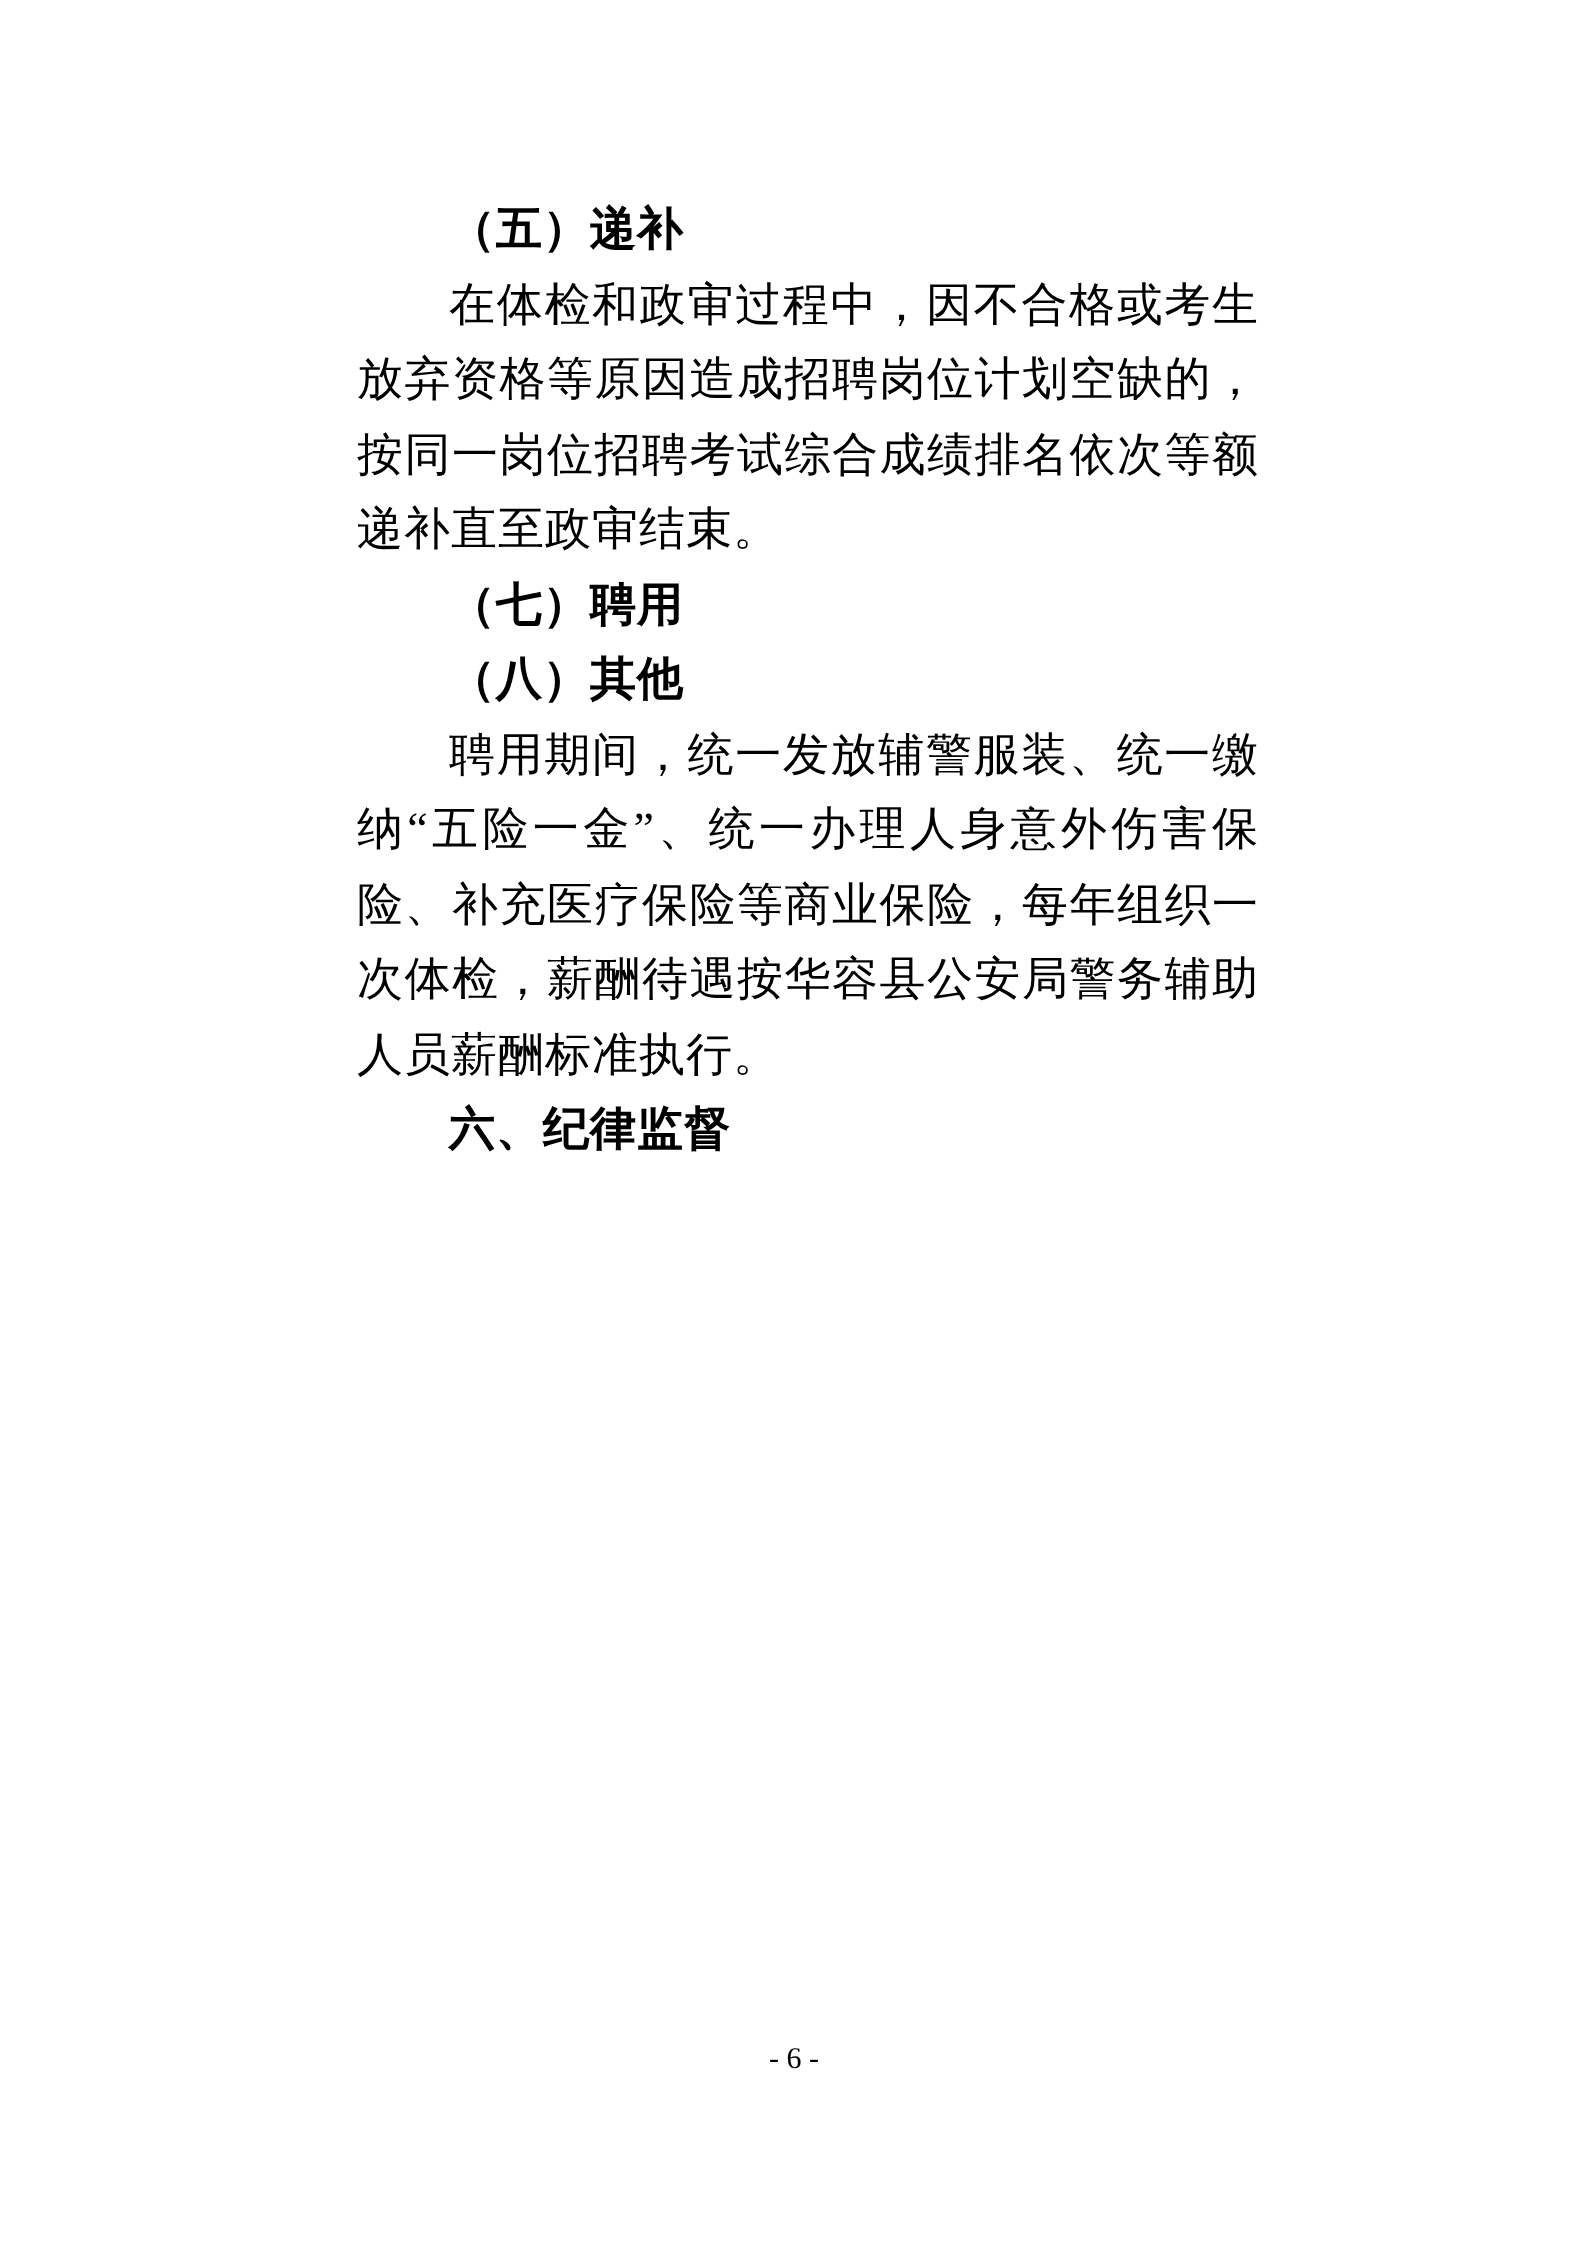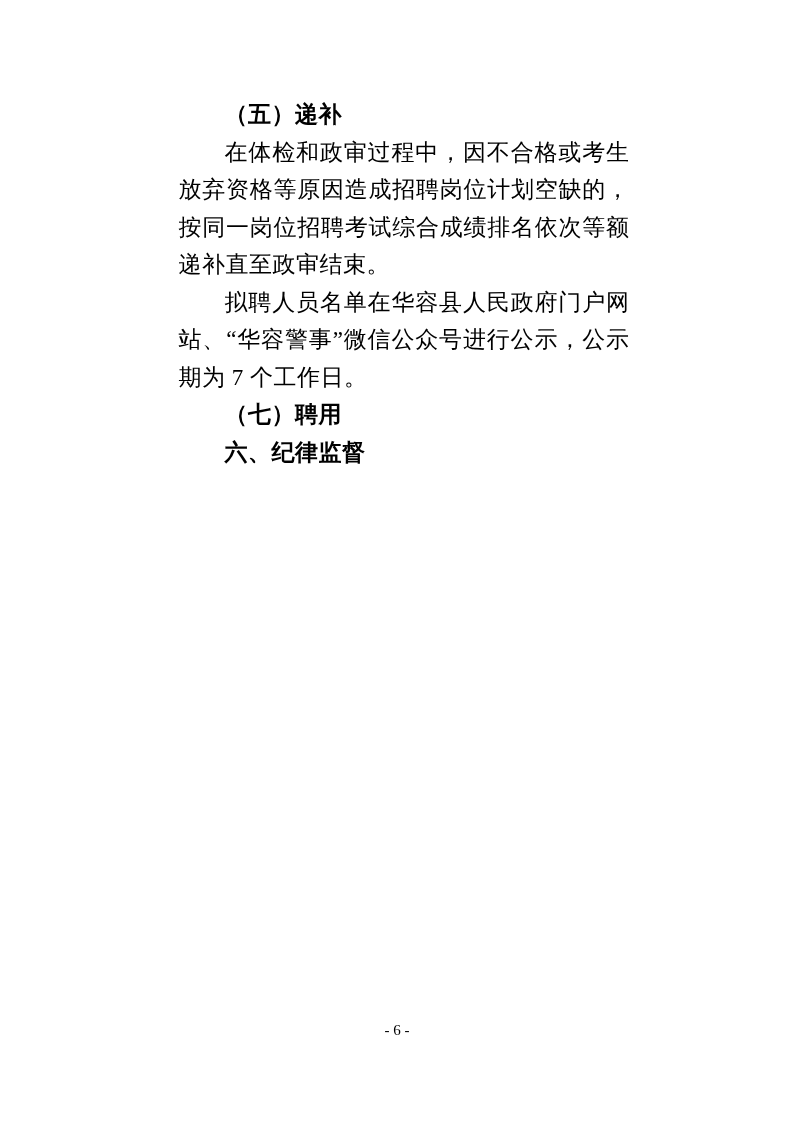--- a/index.html
+++ b/index.html
@@ -57,18 +57,19 @@
     color: #000000;
   }
 </style>
 </head>
 <body>
 
 <div class="page">
   <div class="doc-body">
       <div class="heading level-2">（五）递补</div>
       <p class="para">在体检和政审过程中，因不合格或考生放弃资格等原因造成招聘岗位计划空缺的，按同一岗位招聘考试综合成绩排名依次等额递补直至政审结束。</p>
-      <p class="para">拟聘人员名单在华容县人民政府门户网站、“华容警事”微信公众号进行公示，公示期为 7 个工作日。</p>
       <div class="heading level-2">（七）聘用</div>
+      <div class="heading level-2">（八）其他</div>
+      <p class="para">聘用期间，统一发放辅警服装、统一缴纳“五险一金”、统一办理人身意外伤害保险、补充医疗保险等商业保险，每年组织一次体检，薪酬待遇按华容县公安局警务辅助人员薪酬标准执行。</p>
       <div class="heading level-1">六、纪律监督</div>
     </div>
   <div class="footer">- 6 -</div>
 </div>
 
 </body></html>

